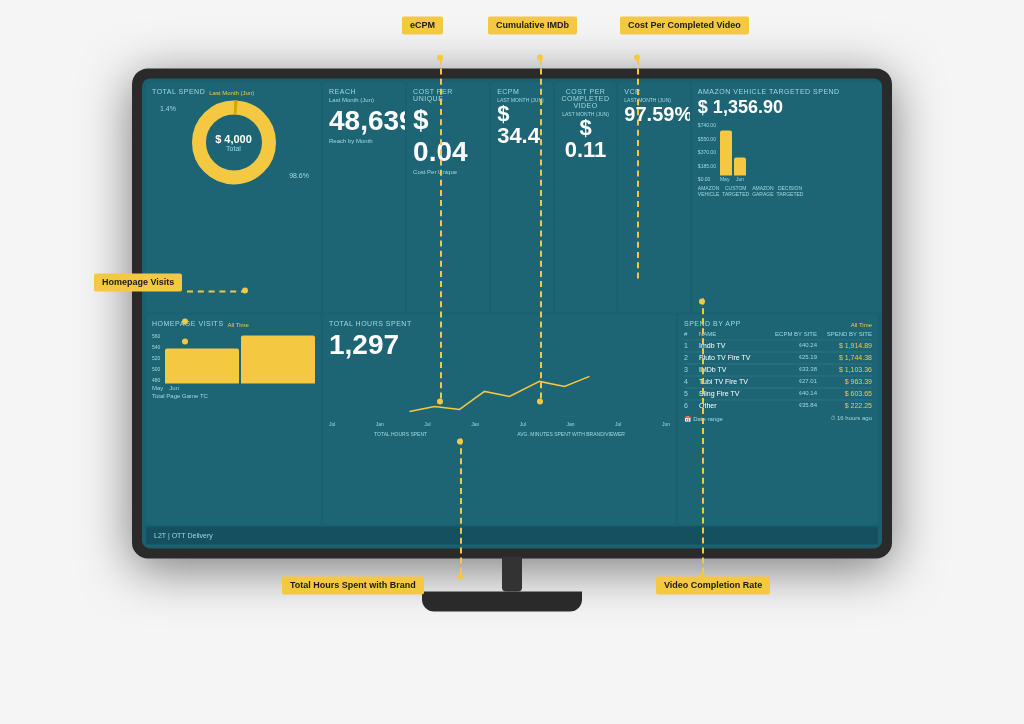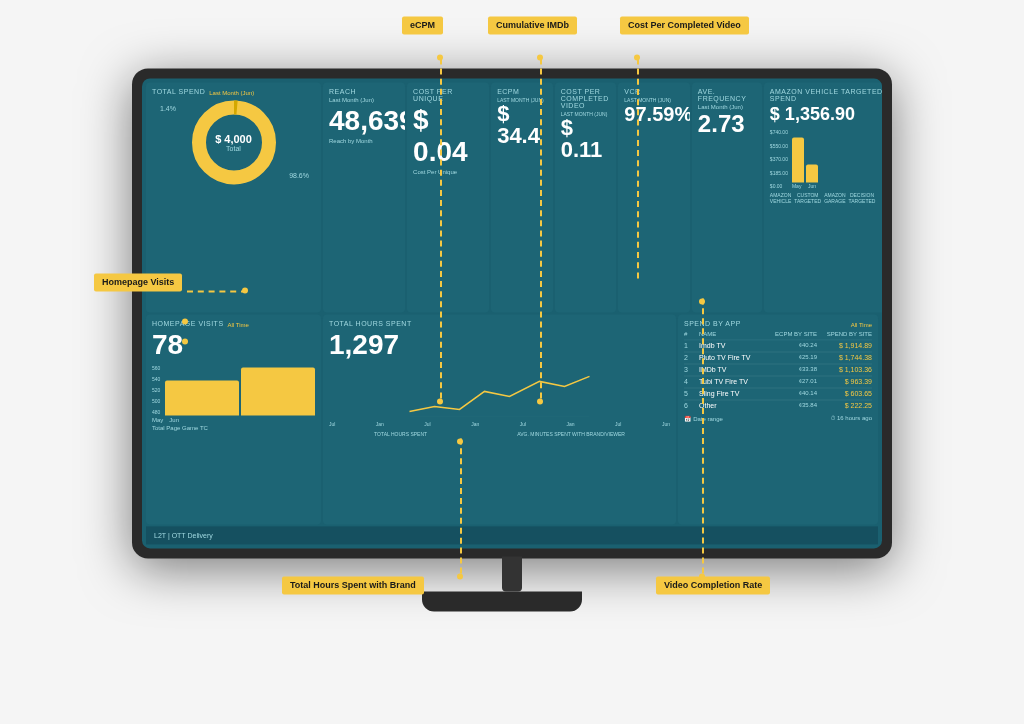--- a/index.html
+++ b/index.html
@@ -236,45 +236,36 @@
             </div>
           </div>
           <div class="row" style="flex:1;">
 
             <div class="panel" style="flex:1;">
               <div class="panel-label">eCPM</div>
               <div style="font-size:5px; color:#a0d8e0;">LAST MONTH (JUN)</div>
               <div class="panel-value">$ 34.4</div>
             </div>
 
-            <div class="panel" style="flex:1;">
+            <div class="panel" style="flex:1;text-align:center;">
               <div class="panel-label">COST PER COMPLETED VIDEO</div>
               <div style="font-size:5px; color:#a0d8e0;">LAST MONTH (JUN)</div>
               <div class="panel-value">$ 0.11</div>
             </div>
 
             <div class="panel" style="flex:1.2;">
               <div class="panel-label">VCR</div>
               <div style="font-size:5px; color:#a0d8e0;">LAST MONTH (JUN)</div>
               <div style="font-size:20px; font-weight:bold; color:#fff;">97.59%</div>
             </div>
           </div>
         </div>
 
         <div class="col" style="width:200px; min-width:200px;">
 
-          <div class="panel" style="flex:0.5;">
-            <div style="display:flex; gap:8px; align-items:flex-start;">
-              <div>
-                <div class="panel-label">AVE. FREQUENCY</div>
-                <div style="font-size:6px; color:#a0d8e0;">Last Month (Jun)</div>
-                <div style="font-size:24px; font-weight:bold; color:#fff;">2.73</div>
-              </div>
-            </div>
-          </div>
 
           <div class="panel" style="flex:1;">
             <div class="panel-label">AMAZON VEHICLE TARGETED SPEND</div>
             <div style="font-size:18px; font-weight:bold; color:#fff;">$ 1,356.90</div>
 
             <div class="amazon-bar-chart">
               <div style="display:flex; flex-direction:column; justify-content:space-between; height:60px; font-size:5px; color:#a0d8e0; padding-right:2px;">
                 <span>$740.00</span>
                 <span>$550.00</span>
                 <span>$370.00</span>
@@ -307,21 +298,20 @@
 
       </div>
 
       <div class="row" style="flex:1;">
 
         <div class="panel" style="width:175px; min-width:175px;">
           <div style="display:flex; align-items:center; gap:4px;">
             <span class="panel-label">HOMEPAGE VISITS</span>
             <span style="font-size:6px; color:#f5c842; cursor:pointer;">All Time</span>
           </div>
-          <div class="panel-value-lg">78</div>
 
           <div class="bar-chart">
             <div style="display:flex; flex-direction:column; justify-content:space-between; height:50px; font-size:5px; color:#a0d8e0; padding-right:2px;">
               <span>560</span>
                 <span>540</span>
                 <span>520</span>
                 <span>500</span>
                 <span>480</span>
             </div>
             <div style="flex:1; display:flex; align-items:flex-end; gap:2px; height:50px;">

